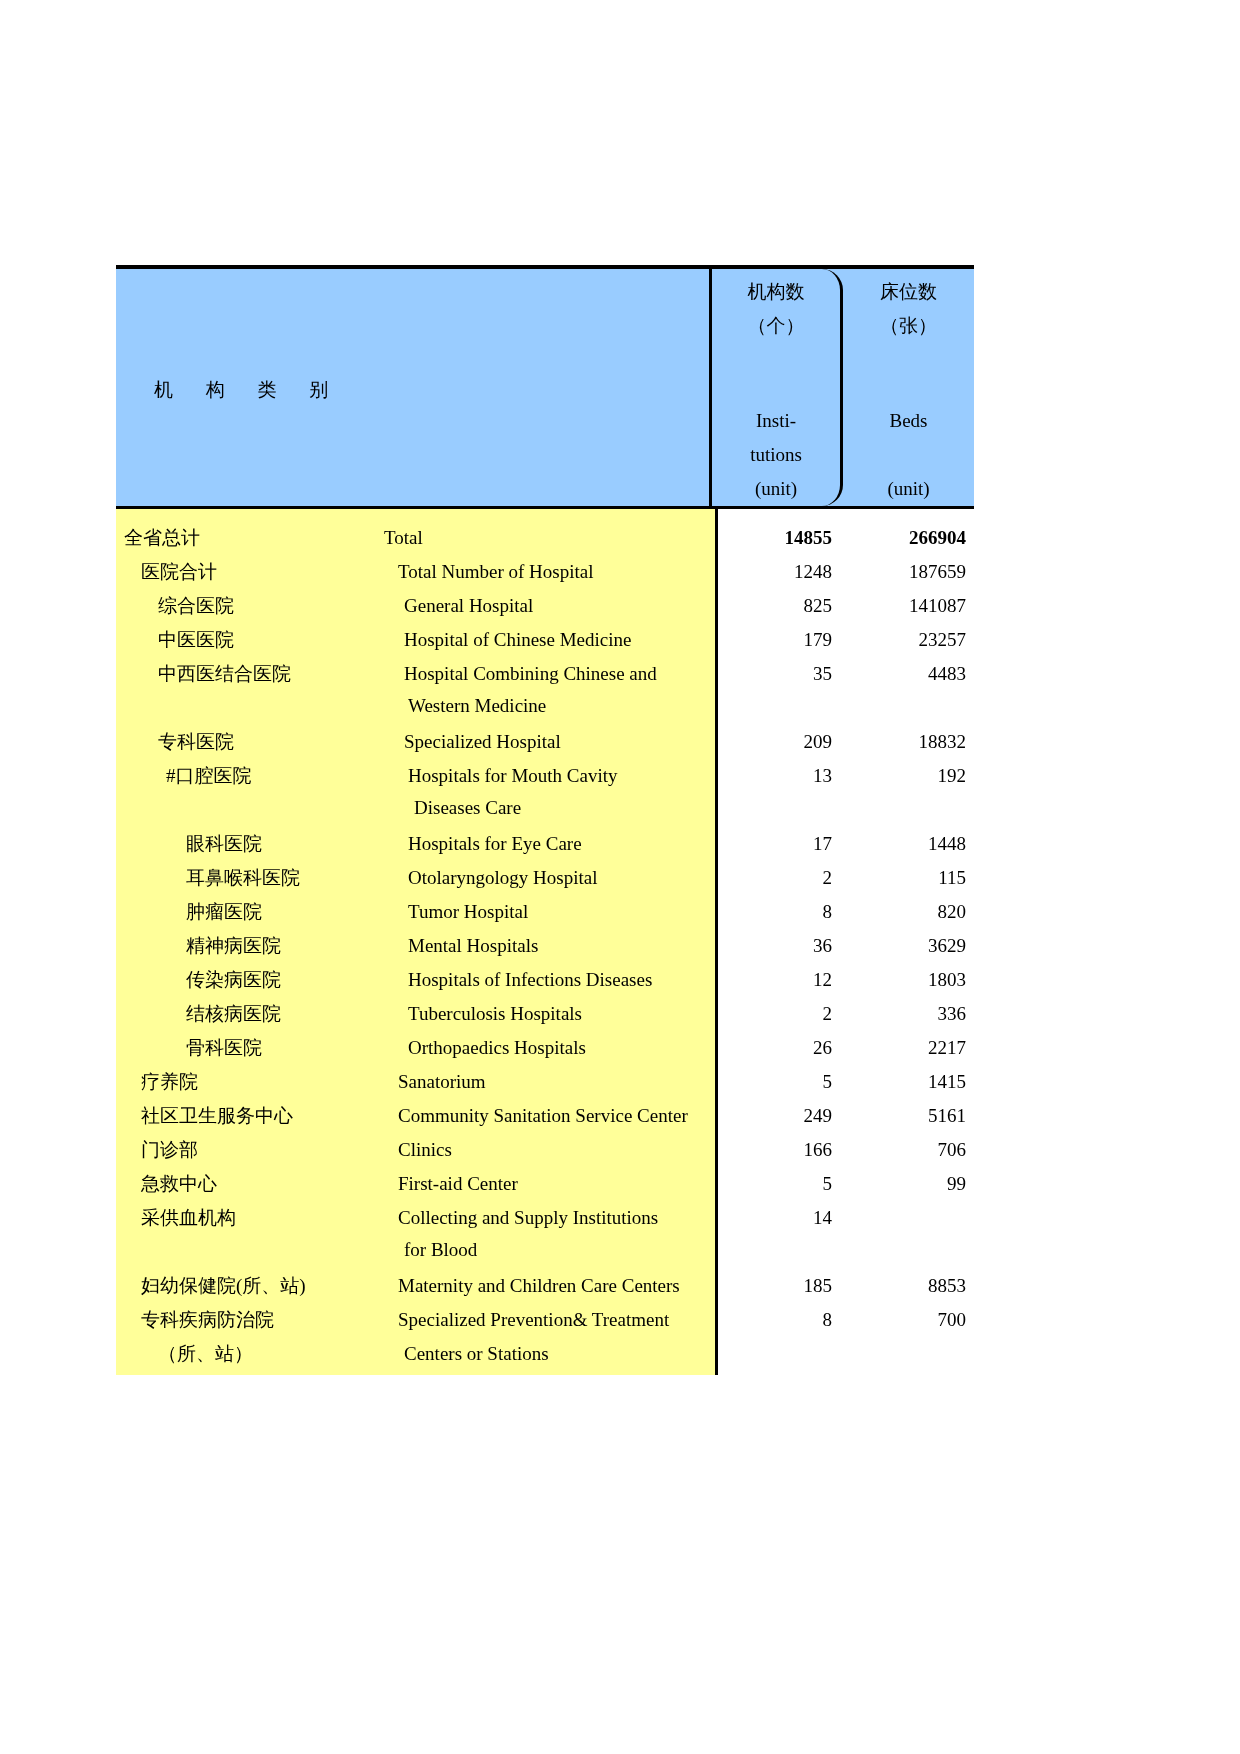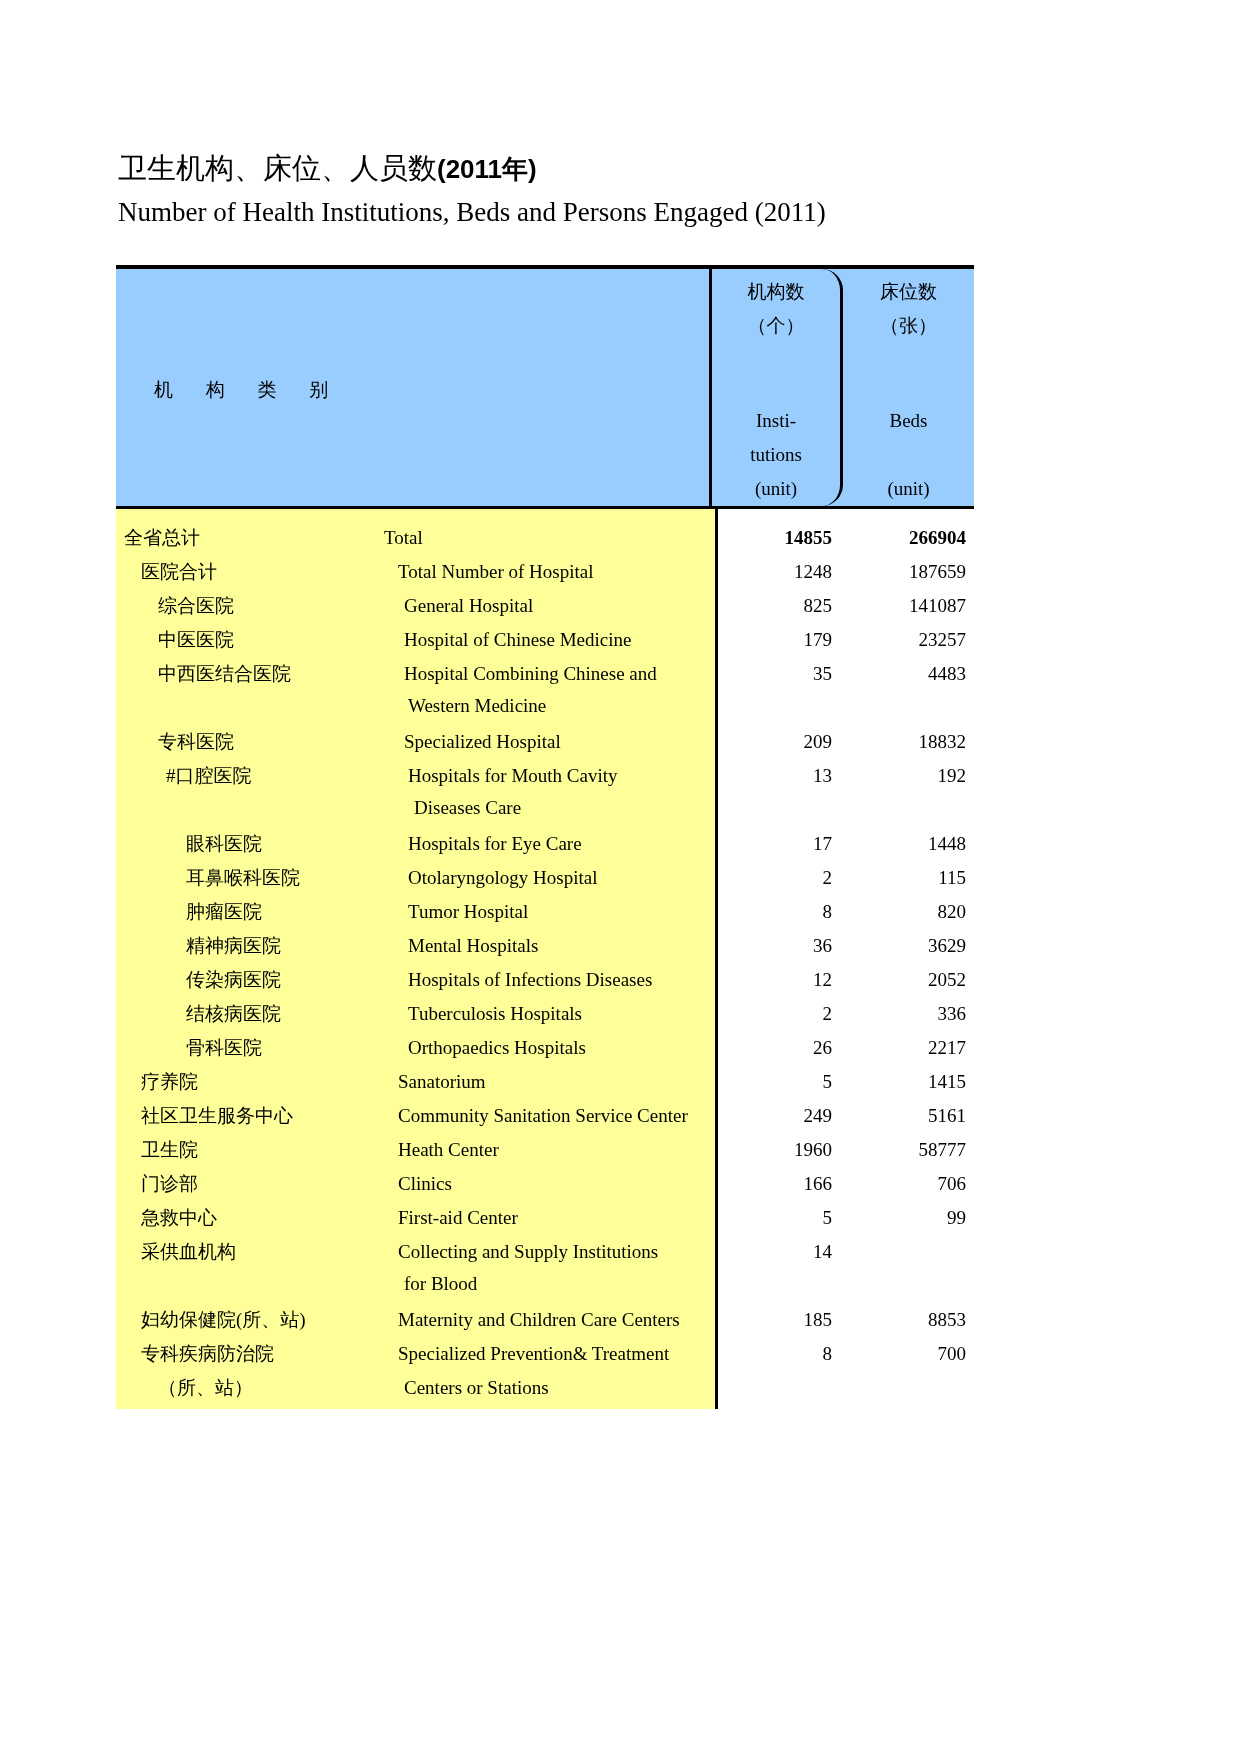--- a/index.html
+++ b/index.html
@@ -196,26 +196,20 @@
   .e1 .c-en { padding-left: 42px; }
   .e2 .c-en { padding-left: 48px; }
   .e3 .c-en { padding-left: 52px; }
   .e4 .c-en { padding-left: 58px; }
 </style>
 </head>
 <body>
 
 <div class="page">
 
-  <div class="title-block">
-    <div class="title-cn">
-      <span>卫生机构、床位、人员数</span><span class="yr">(2011年)</span>
-    </div>
-    <div class="title-en">Number of Health Institutions, Beds and Persons Engaged (2011)</div>
-  </div>
 
   <div class="table-wrap">
 
     <div class="topline"></div>
 
     <div class="thead">
       <div class="th-cat">
         <div class="cat-label">机 构 类 别</div>
       </div>
       <div class="th-num">
@@ -314,21 +308,21 @@
         <div class="row i4 e3">
           <div class="c-cn">精神病医院</div>
           <div class="c-en">Mental Hospitals</div>
           <div class="c-val">36</div>
           <div class="c-val beds">3629</div>
         </div>
         <div class="row i4 e3">
           <div class="c-cn">传染病医院</div>
           <div class="c-en">Hospitals of Infections Diseases</div>
           <div class="c-val">12</div>
-          <div class="c-val beds">2052</div>
+          <div class="c-val beds">1803</div>
         </div>
         <div class="row i4 e3">
           <div class="c-cn">结核病医院</div>
           <div class="c-en">Tuberculosis Hospitals</div>
           <div class="c-val">2</div>
           <div class="c-val beds">336</div>
         </div>
         <div class="row i4 e3">
           <div class="c-cn">骨科医院</div>
           <div class="c-en">Orthopaedics Hospitals</div>
@@ -341,26 +335,20 @@
           <div class="c-val">5</div>
           <div class="c-val beds">1415</div>
         </div>
         <div class="row i1 e1">
           <div class="c-cn">社区卫生服务中心</div>
           <div class="c-en">Community Sanitation Service Center</div>
           <div class="c-val">249</div>
           <div class="c-val beds">5161</div>
         </div>
         <div class="row i1 e1">
-          <div class="c-cn">卫生院</div>
-          <div class="c-en">Heath Center</div>
-          <div class="c-val">1960</div>
-          <div class="c-val beds">58777</div>
-        </div>
-        <div class="row i1 e1">
           <div class="c-cn">门诊部</div>
           <div class="c-en">Clinics</div>
           <div class="c-val">166</div>
           <div class="c-val beds">706</div>
         </div>
         <div class="row i1 e1">
           <div class="c-cn">急救中心</div>
           <div class="c-en">First-aid Center</div>
           <div class="c-val">5</div>
           <div class="c-val beds">99</div>

